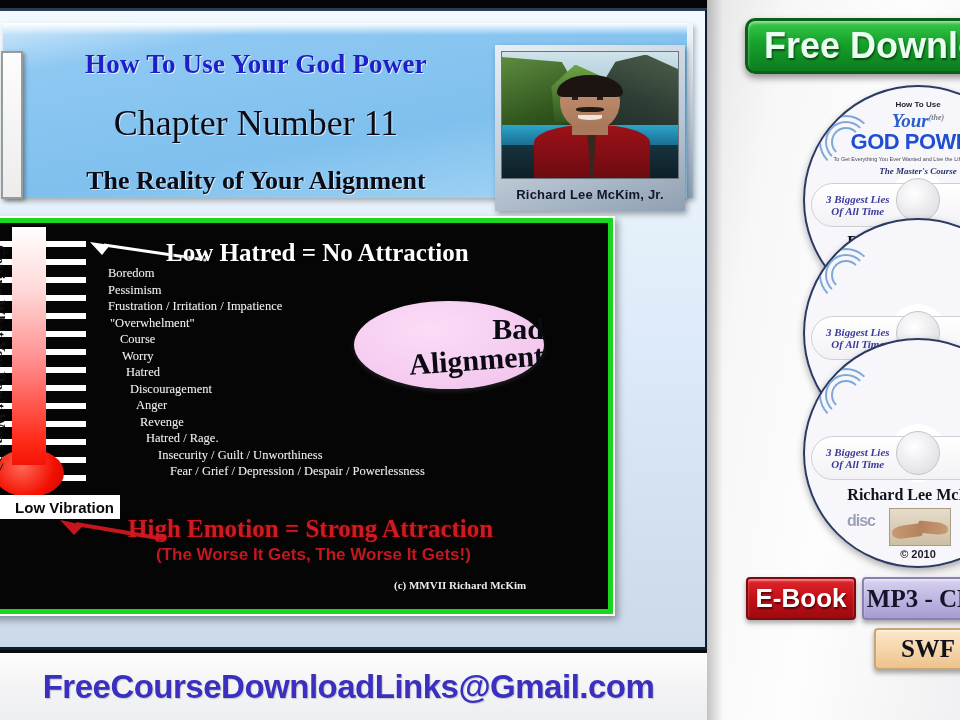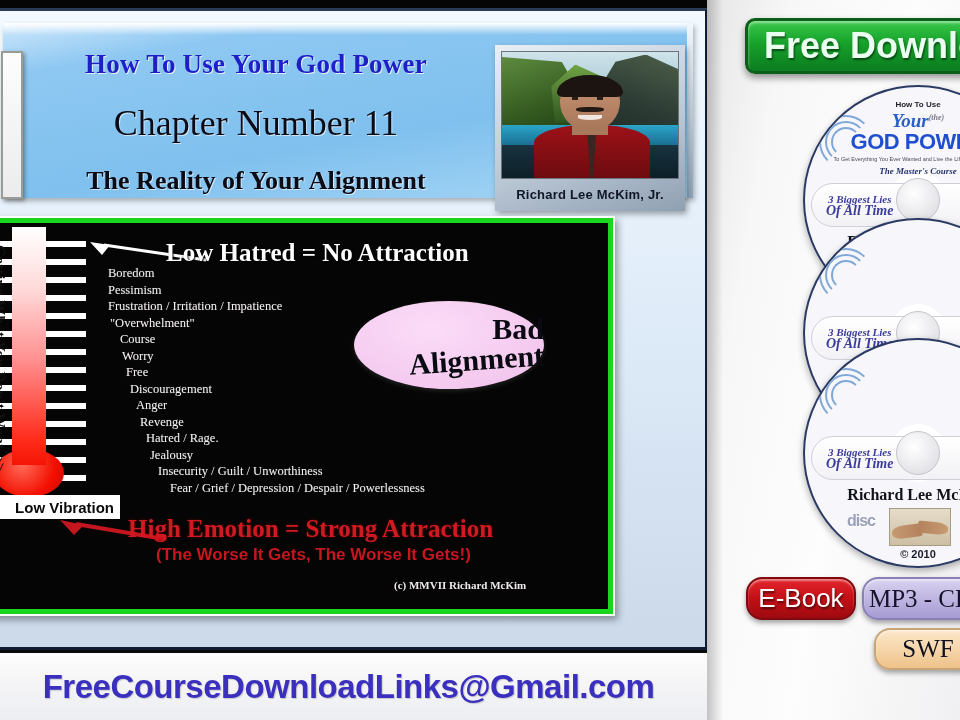--- a/index.html
+++ b/index.html
@@ -315,21 +315,21 @@
     position:absolute; left:6px; top:96px; width:218px; height:44px;
     background:linear-gradient(180deg,#ffffff,#f2f2f6);
     border:1px solid #cfcfd8;
     border-radius:22px;
     display:flex; align-items:center; justify-content:space-between;
     padding:0 14px;
   }
   .cd-band-left { text-align:center; line-height:12px; }
   .cd-band-left .bl1 { font-size:11px; font-weight:bold; font-style:italic; color:#3b3b9e;
                        font-family:"Liberation Serif",serif; }
-  .cd-band-left .bl2 { font-size:14px; font-weight:bold; font-style:italic; color:#3b3b9e;
+  .cd-band-left .bl2 { font-size:11px; font-weight:bold; font-style:italic; color:#3b3b9e;
                        font-family:"Liberation Serif",serif; }
 
   .cd-author {
     position:absolute; left:0; top:146px; width:100%;
     text-align:center;
     font-family:"Liberation Serif",serif;
     font-size:16px; font-weight:bold; color:#12121c;
     white-space:nowrap;
   }
   .cd-disc-logo {
@@ -359,23 +359,23 @@
   }
   .cd-year {
     position:absolute; left:0; top:208px; width:100%; text-align:center;
     font-family:"Liberation Sans",sans-serif;
     font-size:11px; font-weight:bold; color:#1a1a2a;
   }
 
   
   .fmt-btn {
     position:absolute;
-    border-radius:16px;
+    border-radius:4px;
     display:flex; align-items:center; justify-content:center;
-    font-weight:normal;
+    font-weight:bold;
     box-shadow:0 3px 5px rgba(0,0,0,.35), inset 0 2px 2px rgba(255,255,255,.45);
     white-space:nowrap;
     overflow:hidden;
   }
   .btn-ebook {
     left:39px; top:577px; width:110px; height:43px;
     background:linear-gradient(180deg,#e2262c 0%, #c30f16 50%, #9e0a10 100%);
     border:2px solid #7d0a0e;
     color:#ffffff; font-size:26px;
     font-family:"Liberation Sans",sans-serif;
@@ -488,26 +488,25 @@
           </svg>
           <div class="low-emotion-head">Low Hatred = No Attraction</div>
 
           <div class="emotions">
             <div style="padding-left:12px">Boredom</div>
             <div style="padding-left:12px">Pessimism</div>
             <div style="padding-left:12px">Frustration / Irritation / Impatience</div>
             <div style="padding-left:14px">"Overwhelment"</div>
             <div style="padding-left:24px">Course</div>
             <div style="padding-left:26px">Worry</div>
-            <div style="padding-left:30px">Free</div>
+            <div style="padding-left:30px">Hatred</div>
             <div style="padding-left:34px">Discouragement</div>
             <div style="padding-left:40px">Anger</div>
             <div style="padding-left:44px">Revenge</div>
             <div style="padding-left:50px">Hatred / Rage.</div>
-            <div style="padding-left:54px">Jealousy</div>
             <div style="padding-left:62px">Insecurity / Guilt / Unworthiness</div>
             <div style="padding-left:74px">Fear / Grief / Depression / Despair / Powerlessness</div>
           </div>
 
           <div class="bad-oval">
             <span class="bad-1">Bad</span>
             <span class="bad-2">Alignment</span>
           </div>
 
           <svg class="bottom-arrow" viewBox="0 0 108 22">

